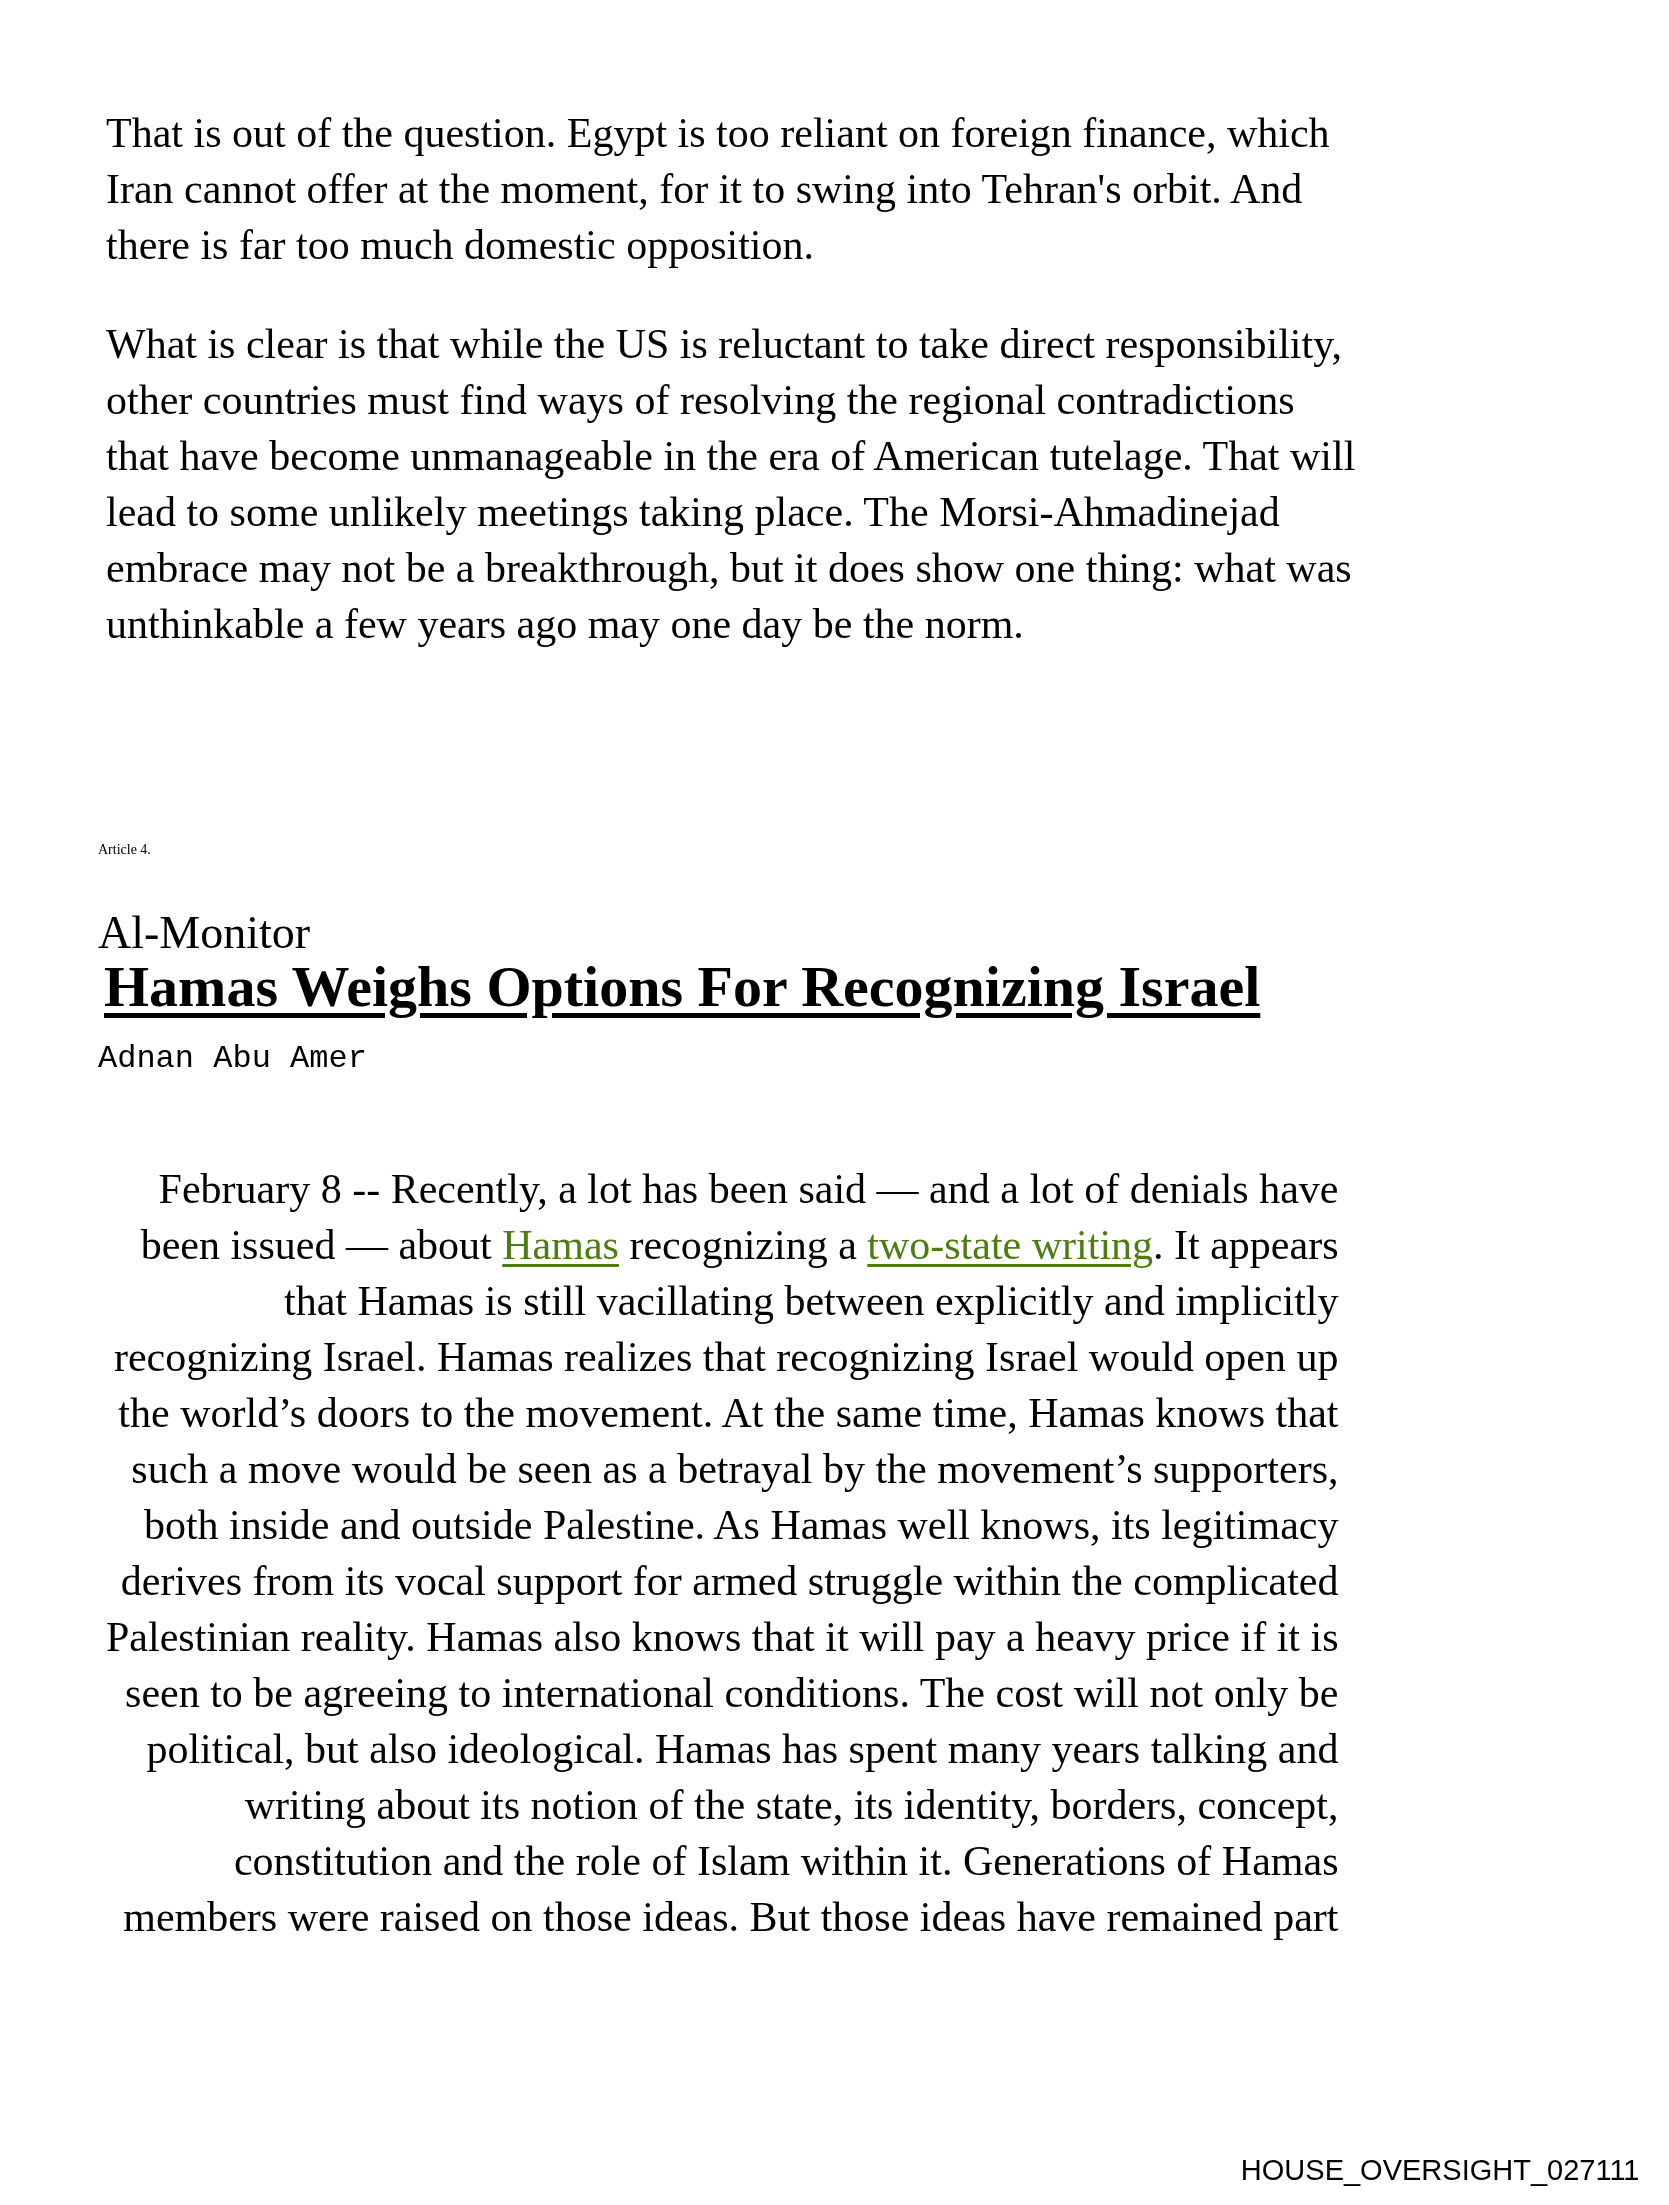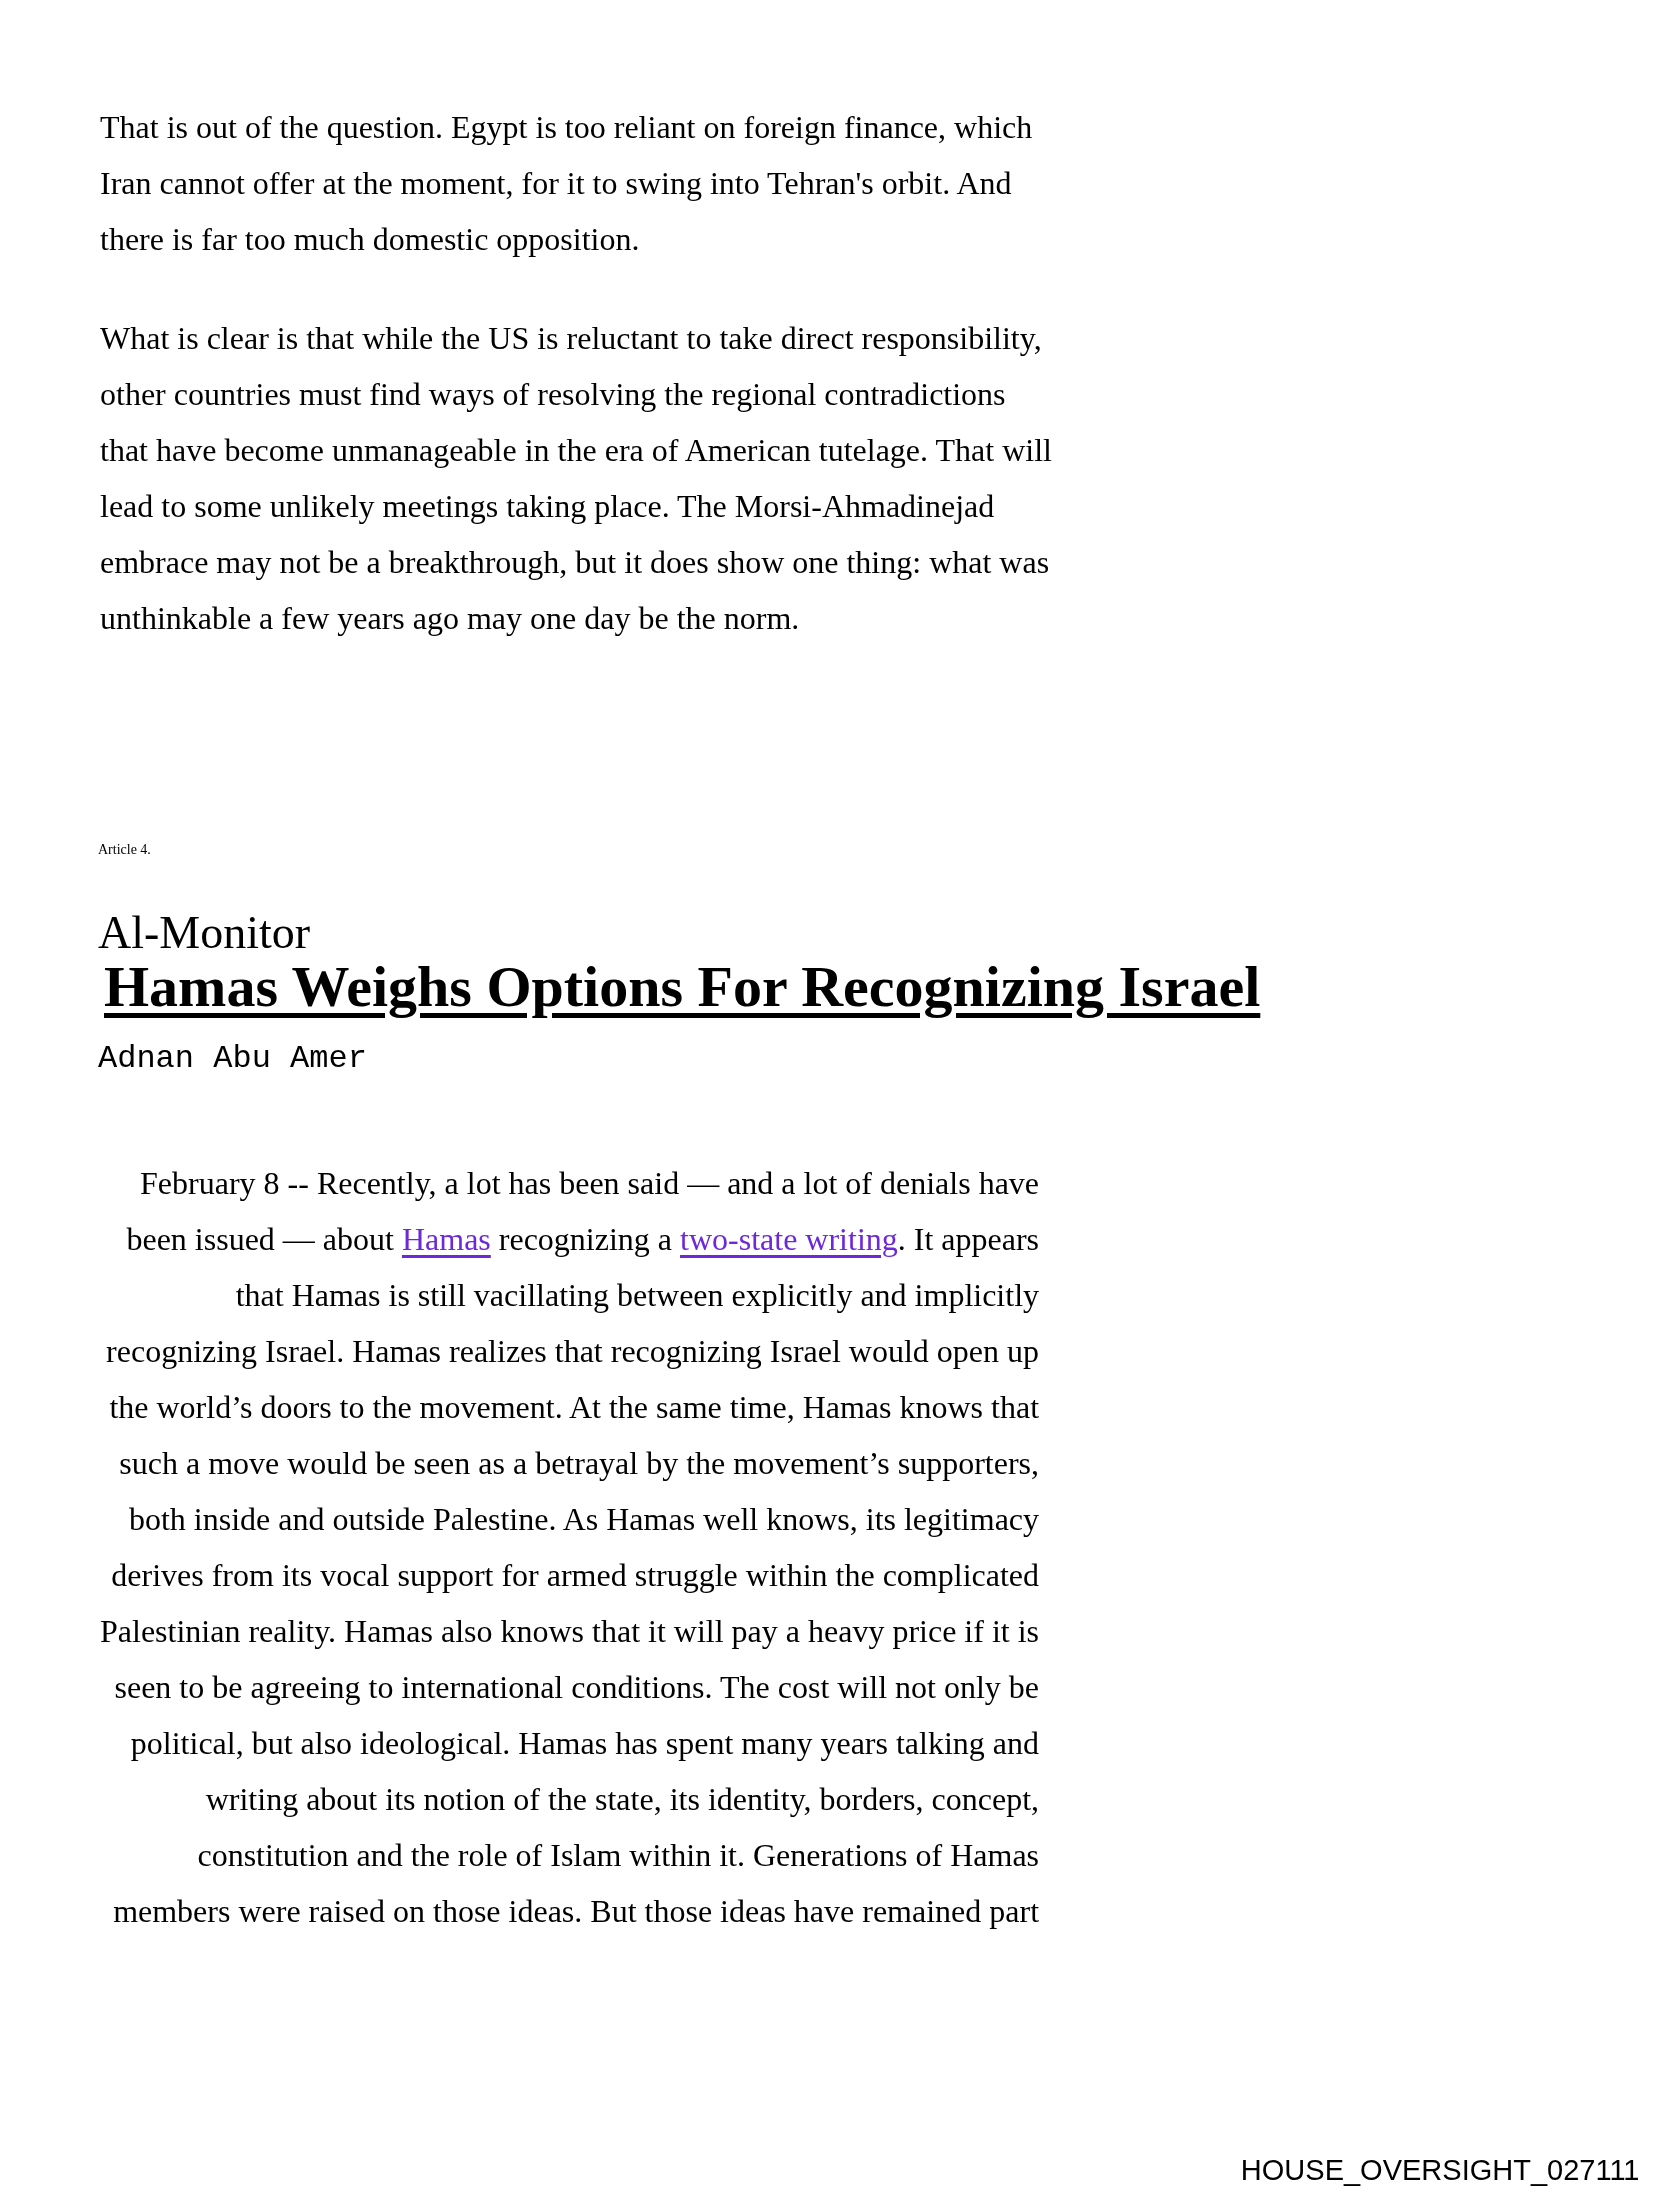--- a/index.html
+++ b/index.html
@@ -1,28 +1,28 @@
 <!DOCTYPE html>
 <html style="font-size:10.5px"><head>
   <meta charset="utf-8">
   <style>
     html, body { margin: 0; padding: 0; background: #ffffff; }
     body { width: 1669px; height: 2205px; position: relative; overflow: hidden;
            font-family: "Liberation Serif", "DejaVu Serif", serif; color: #000; }
     .page { position: absolute; left: 98px; top: 0; width: 1473px; }
-    .para { font-size: 32px; line-height: 56px; margin: 2px; white-space: pre-line; }
+    .para { font-size: 42px; line-height: 56px; margin: 8px; white-space: pre-line; }
     .p1 { position: absolute; top: 97px; }
     .p2 { position: absolute; top: 308px; }
     .article-num { position: absolute; top: 840px; font-size: 14px; line-height: 19.6px; }
     .source { position: absolute; top: 907px; font-size: 46px; line-height: 52px; }
     .headline { position: absolute; top: 948px; font-size: 58px; line-height: 65px; font-weight: bold;
                 text-decoration: underline; text-decoration-thickness: 5.2px; text-underline-offset: 6.5px; margin: 6px; }
     .author { position: absolute; top: 1033px; font-size: 32px; line-height: 52px; font-family: Liberation Mono, monospace; }
     .p3 { position: absolute; top: 1153px; text-align: right; }
-    a.link { color: #6d28d9; text-decoration: underline; text-decoration-thickness: 2.6px; text-underline-offset: 5.2px; }
+    a.link { color: #4d7c0f; text-decoration: underline; text-decoration-thickness: 2.6px; text-underline-offset: 5.2px; }
     .footer { position: absolute; right: 29.5px; top: 2154px; font-family: "Liberation Sans", "DejaVu Sans", sans-serif;
               font-size: 29px; line-height: 33px; }
   </style>
 </head>
 <body>
 
 <div class="page">
   <p class="para p1">That is out of the question. Egypt is too reliant on foreign finance, which
 Iran cannot offer at the moment, for it to swing into Tehran's orbit. And
 there is far too much domestic opposition.</p>

